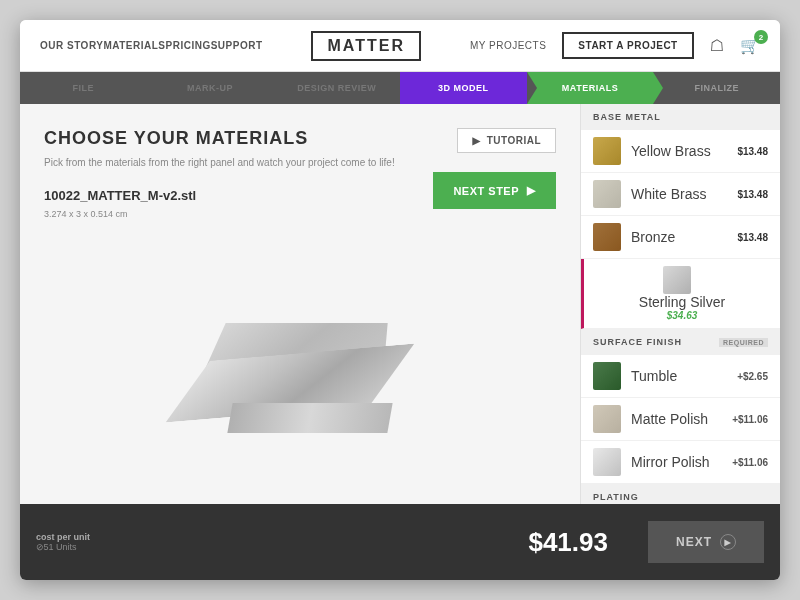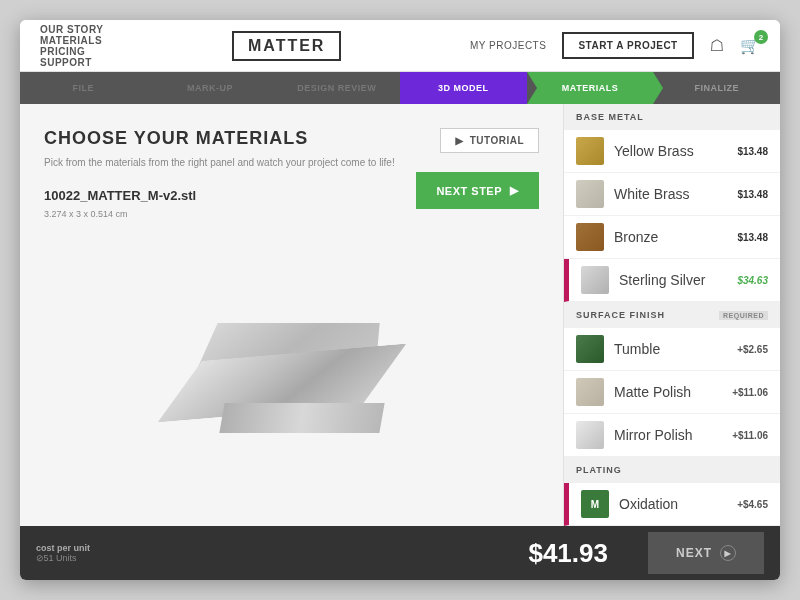--- a/index.html
+++ b/index.html
@@ -29,22 +29,21 @@
       background: #fff;
       height: 52px;
       display: flex;
       align-items: center;
       padding: 0 20px;
       border-bottom: 1px solid #e0e0e0;
       flex-shrink: 0;
     }
     .nav-links {
       display: flex;
-      align-items: flex-start;
-      flex-direction: column;
+      align-items: flex-end;
     }
     .nav-link {
       font-size: 10px;
       font-weight: 700;
       color: #555;
       letter-spacing: 0.5px;
       text-transform: uppercase;
       cursor: pointer;
     }
     .logo-container {
@@ -267,21 +266,21 @@
       width: 160px;
       height: 30px;
       background: linear-gradient(90deg, #b0b0b0 0%, #d8d8d8 50%, #b8b8b8 100%);
       top: 90px;
       left: 60px;
       transform: skewX(-10deg);
     }
 
     
     .right-panel {
-      width: 217px;
+      width: 200px;
       background: #fff;
       border-left: 1px solid #e0e0e0;
       overflow-y: auto;
       flex-shrink: 0;
     }
     .right-panel::-webkit-scrollbar { width: 4px; }
     .right-panel::-webkit-scrollbar-track { background: #f0f0f0; }
     .right-panel::-webkit-scrollbar-thumb { background: #ccc; }
 
     .section-header {
@@ -305,21 +304,22 @@
     }
     .material-item {
       display: flex;
       align-items: center;
       padding: 7px 12px;
       border-bottom: 1px solid #f0f0f0;
       cursor: pointer;
       position: relative;
     }
     .material-item.selected {
-      border-left: 5px solid #be185d;
+      border-left: 3px solid #be185d;
+      flex-direction: column;
     }
     .material-swatch {
       width: 28px;
       height: 28px;
       border-radius: 2px;
       margin-right: 10px;
       flex-shrink: 0;
     }
     .material-name {
       font-size: 14px;
@@ -354,21 +354,21 @@
       align-items: center;
       justify-content: center;
       color: white;
       font-size: 10px;
       font-weight: 900;
     }
 
     
     .bottom-bar {
       background: #333;
-      height: 54px;
+      height: 76px;
       display: flex;
       align-items: center;
       padding: 0 16px;
       flex-shrink: 0;
     }
     .cost-info {
       flex: 1;
     }
     .cost-label {
       font-size: 9px;

